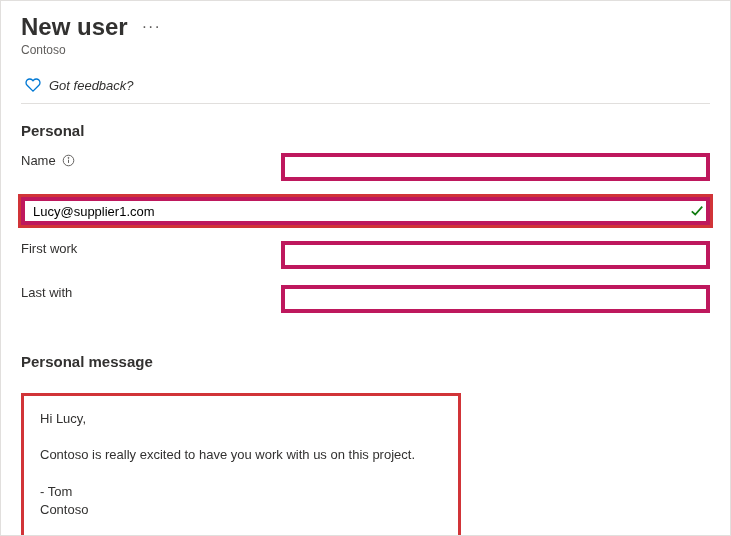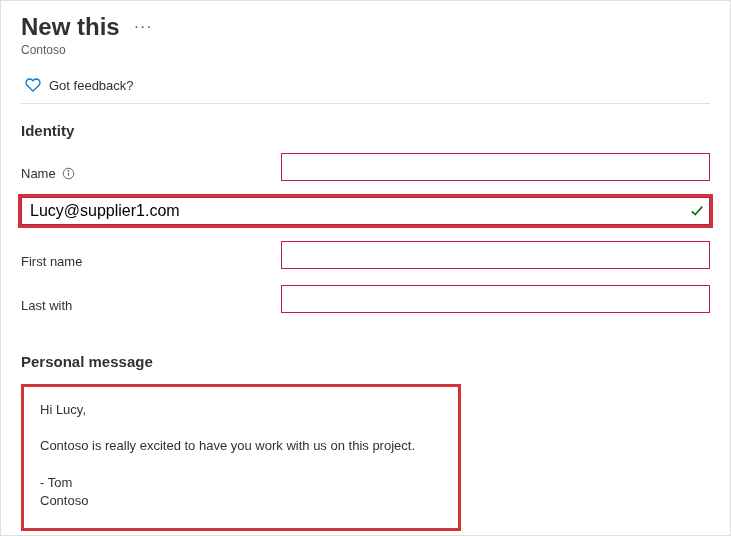--- a/index.html
+++ b/index.html
@@ -17,66 +17,66 @@
     .page-title { font-size: 24px; font-weight: 600; color: #323130; }
     .more-icon { color: #605e5c; font-size: 16px; letter-spacing: 1px; cursor: pointer; }
     .org-name { font-size: 12px; color: #605e5c; margin-top: 2px; }
     .feedback-row {
       display: flex; align-items: center; gap: 8px;
       margin-top: 14px; padding: 6px 0 10px 4px;
       border-bottom: 1px solid #e1dfdd;
       cursor: pointer;
     }
     .feedback-icon { width: 16px; height: 16px; color: #0078d4; }
-    .feedback-text { font-size: 13px; color: #323130; }
+    .feedback-text { font-size: 13px; color: #323130; font-style: italic; }
     .section-title { font-size: 15px; font-weight: 600; margin-top: 18px; margin-bottom: 14px; }
-    .form-row { display: flex; align-items: flex-end; margin-bottom: 16px; position: relative; }
+    .form-row { display: flex; align-items: flex-start; margin-bottom: 16px; position: relative; }
     .form-label { width: 260px; display: flex; align-items: center; gap: 6px; font-size: 13px; color: #323130; }
     .required { color: #a4262c; }
     .info-icon { width: 13px; height: 13px; color: #605e5c; }
     .form-input {
       flex: 1; height: 28px; padding: 0 28px 0 8px;
-      border: 1px solid #be185d; font-size: 16px;
+      border: 4px solid #be185d; font-size: 13px;
       font-family: inherit; outline: none;
     }
     .highlight-wrap { position: relative; flex: 1; }
     .highlight-wrap::after {
       content: ""; position: absolute; inset: -3px;
       border: 3px solid #d13438; pointer-events: none;
     }
     .highlight-wrap .form-input { width: 100%; }
     .check-icon {
       position: absolute; right: 6px; top: 50%; transform: translateY(-50%);
       width: 14px; height: 14px; color: #107c10;
     }
-    .section-title2 { font-size: 15px; font-weight: 600; margin-top: 40px; margin-bottom: 14px; }
+    .section-title2 { font-size: 15px; font-weight: 600; margin-top: 40px; margin-bottom: 23px; }
     .message-box {
       width: 440px; border: 3px solid #d13438;
       padding: 14px 19px 18px 16px; font-size: 13px;
       line-height: 1.4; color: #323130; white-space: pre-line;
     }
   </style>
 </head>
 <body>
 
 <div class="container">
   <div class="header-row">
-    <h1 class="page-title">New this</h1>
+    <h1 class="page-title">New user</h1>
     <span class="more-icon">···</span>
   </div>
   <div class="org-name">Contoso</div>
 
   <div class="feedback-row">
     <svg class="feedback-icon" viewBox="0 0 24 24" fill="none" stroke="currentColor" stroke-width="2">
       <path d="M20.84 4.61a5.5 5.5 0 0 0-7.78 0L12 5.67l-1.06-1.06a5.5 5.5 0 0 0-7.78 7.78L12 21.23l8.84-8.84a5.5 5.5 0 0 0 0-7.78z"></path>
     </svg>
     <span class="feedback-text">Got feedback?</span>
   </div>
 
-  <div class="section-title">Identity</div>
+  <div class="section-title">Personal</div>
 
   <div class="form-row">
     <div class="form-label">
       <span>Name</span>
       <svg class="info-icon" viewBox="0 0 16 16" fill="none" stroke="currentColor" stroke-width="1.2">
         <circle cx="8" cy="8" r="6.5"></circle>
           <line x1="8" y1="7" x2="8" y2="11"></line>
           <circle cx="8" cy="4.8" r="0.6" fill="currentColor"></circle>
       </svg>
     </div>
@@ -87,21 +87,21 @@
     <div class="highlight-wrap">
       <input type="text" class="form-input" value="Lucy@supplier1.com" style="">
       <svg class="check-icon" viewBox="0 0 16 16" fill="none" stroke="currentColor" stroke-width="2">
         <path d="M2 8.5 L6 12 L14 3"></path>
       </svg>
     </div>
   </div>
 
   <div class="form-row">
     <div class="form-label">
-      <span>First name</span>
+      <span>First work</span>
     </div>
     <input type="text" class="form-input" value="" style="">
   </div>
 
   <div class="form-row">
     <div class="form-label">
       <span>Last with</span>
     </div>
     <input type="text" class="form-input" value="" style="">
   </div>

